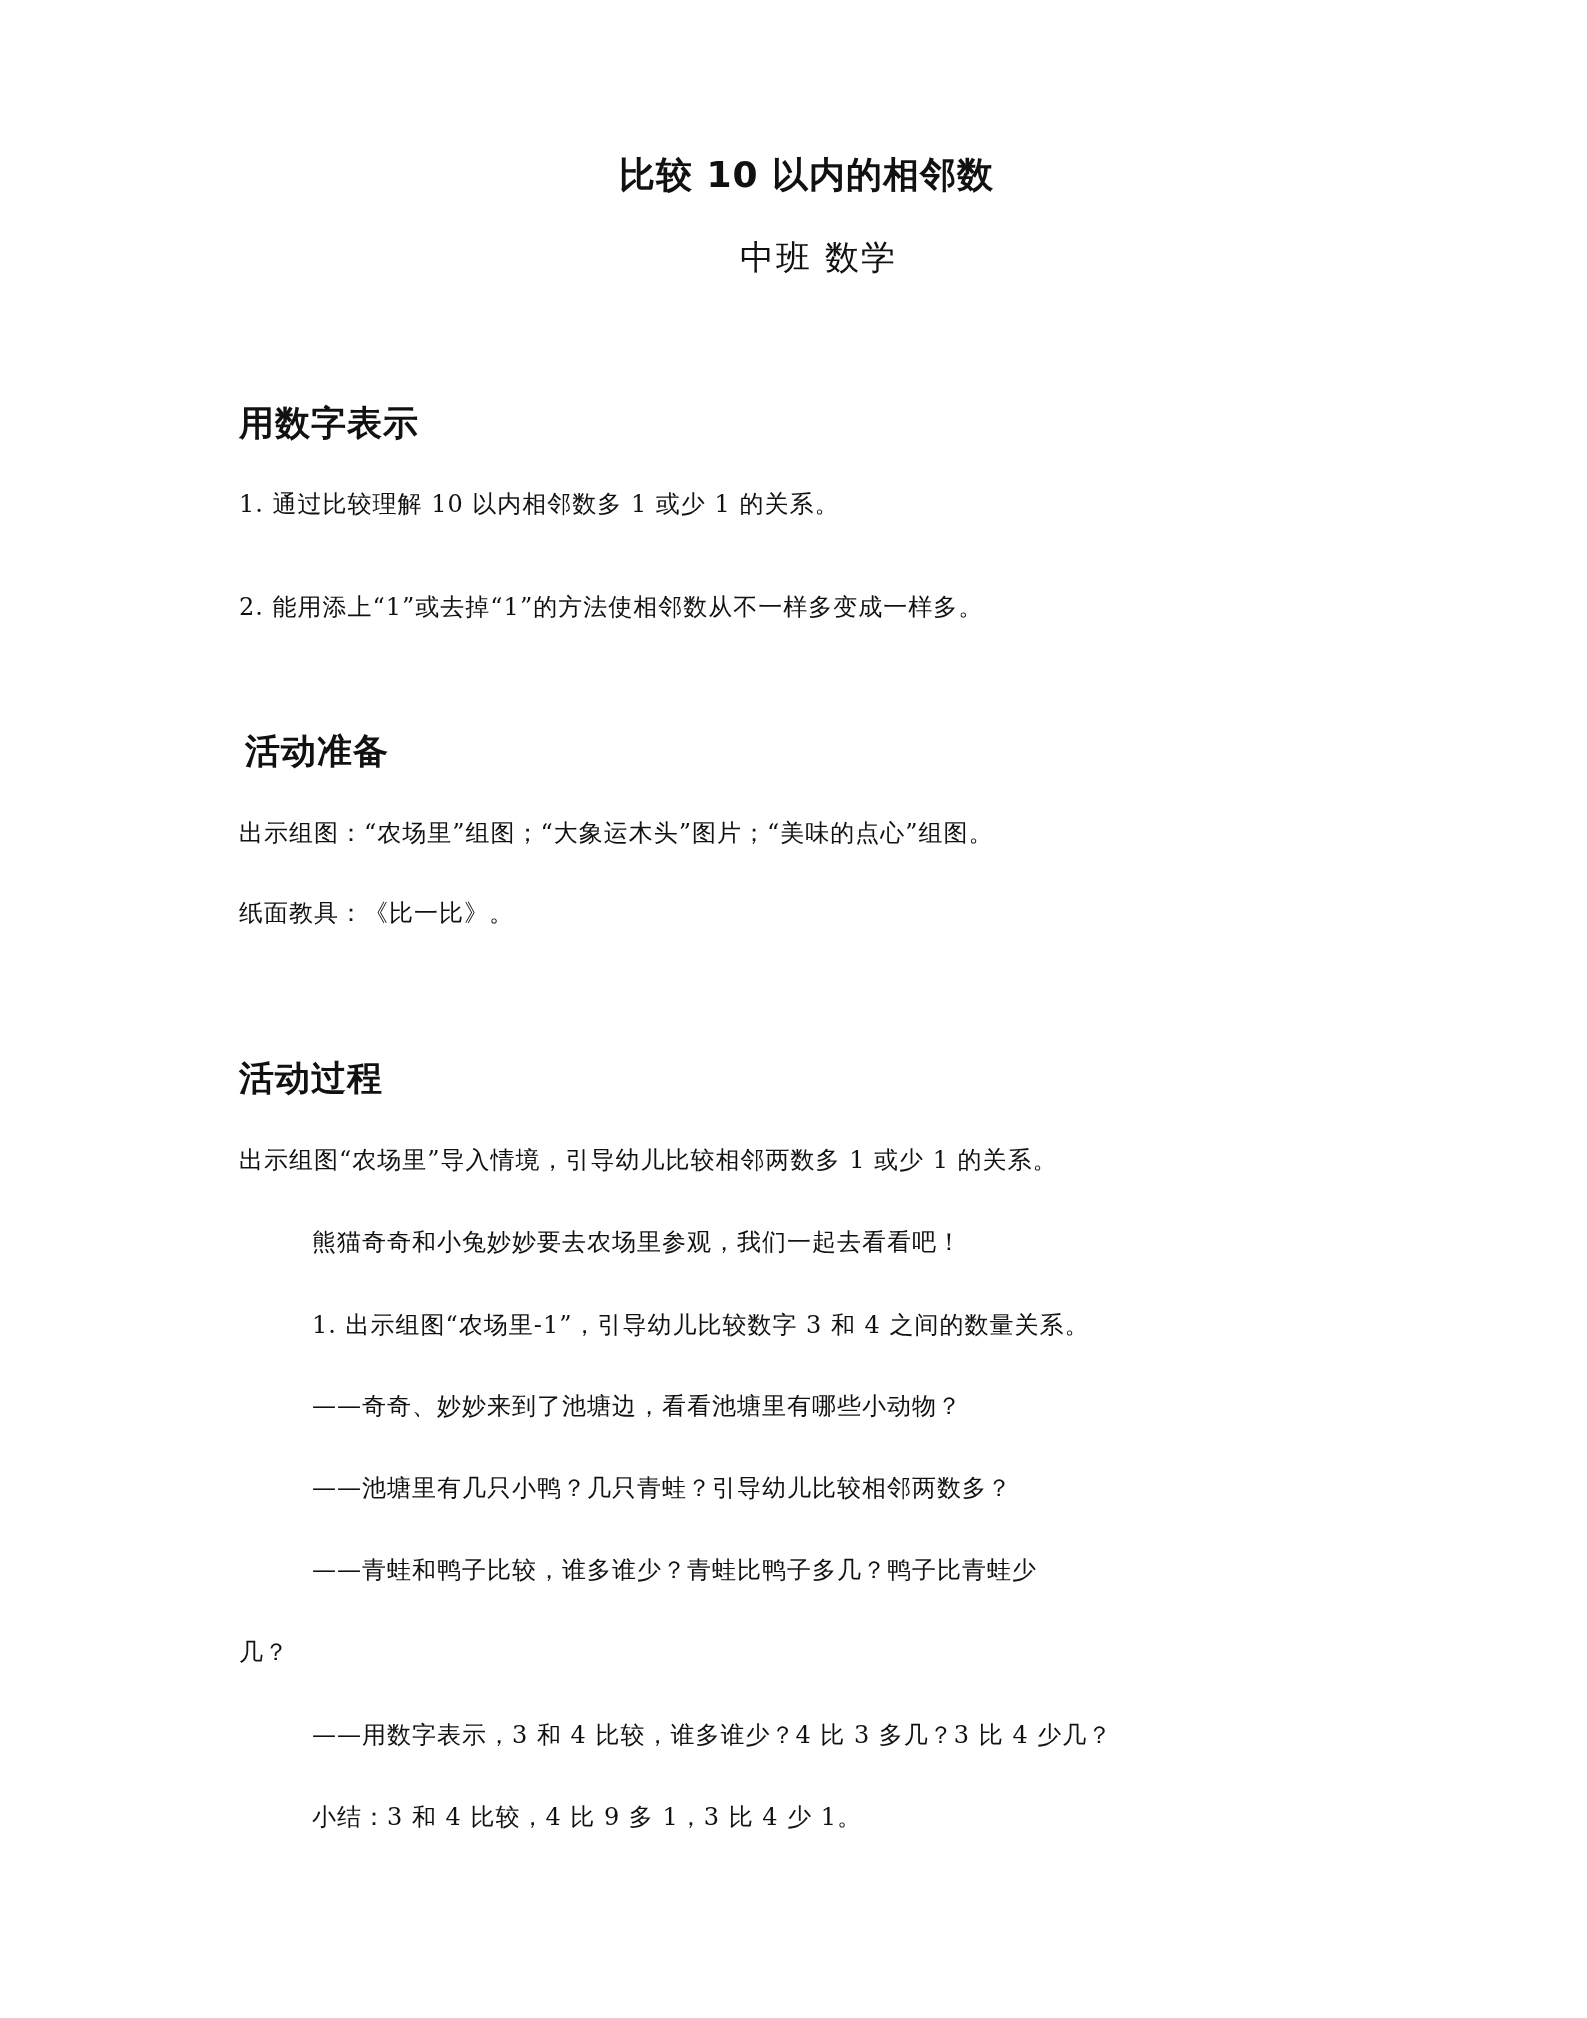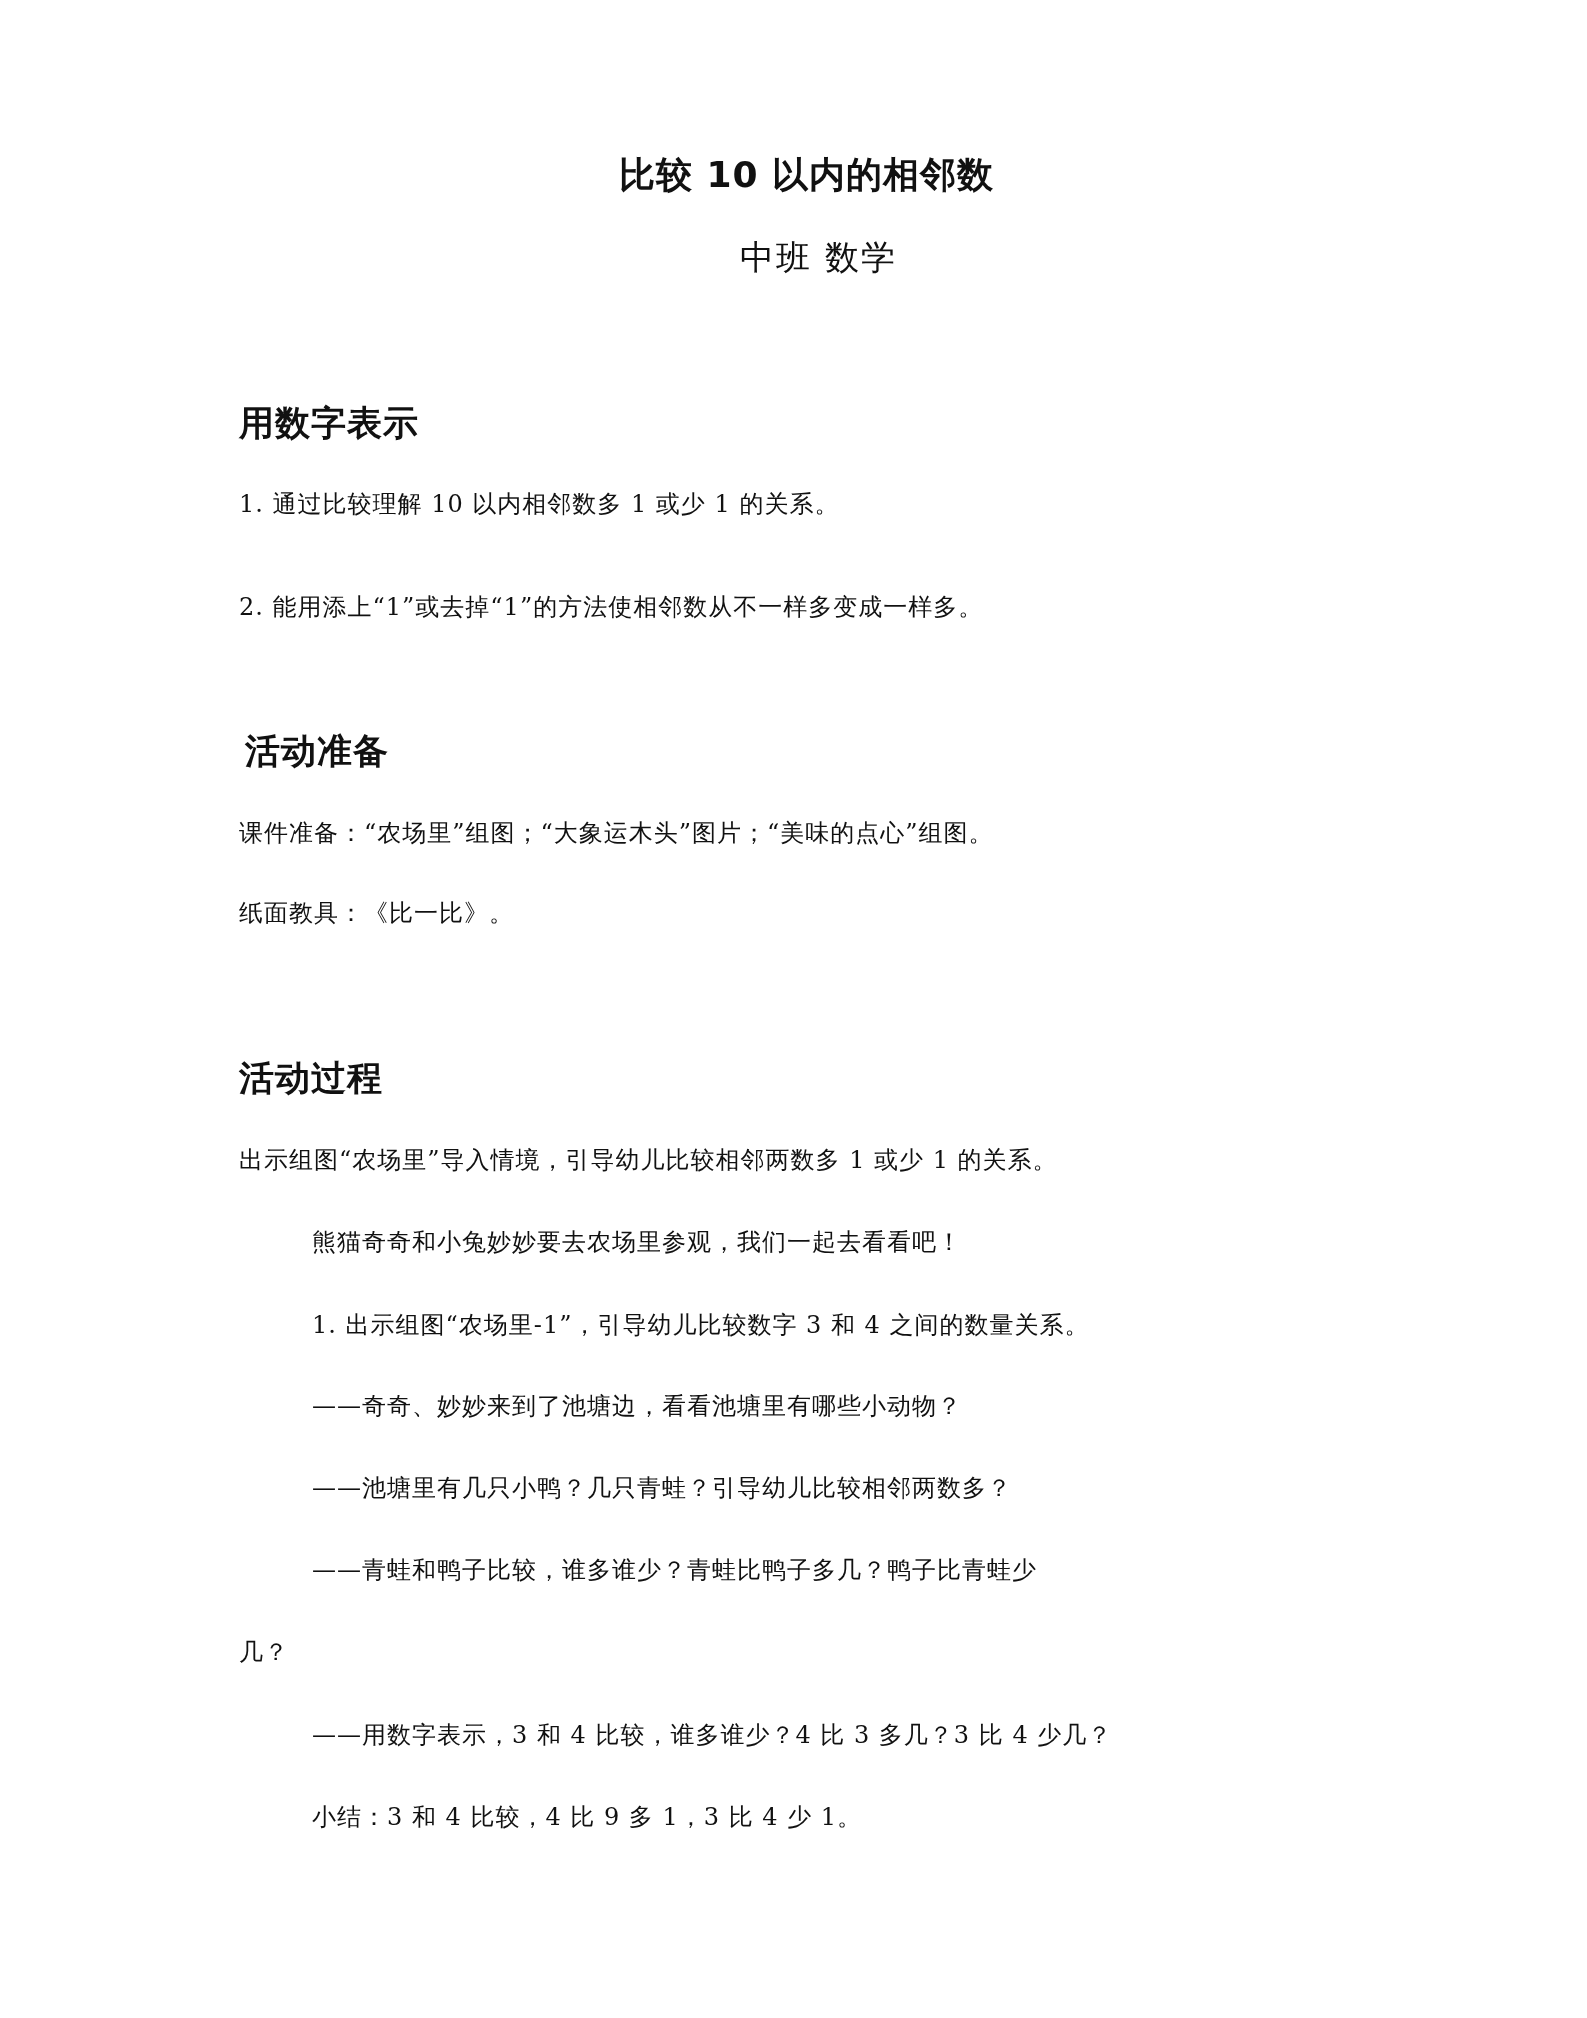--- a/index.html
+++ b/index.html
@@ -17,21 +17,21 @@
 
 <div>
   <div class="line title" style="top:153px;">比较 10 以内的相邻数</div>
   <div class="line subtitle" style="top:235px;">中班  数学</div>
 
   <div class="line heading l0" style="top:401px;">用数字表示</div>
   <div class="line l0" style="top:482px;">1. 通过比较理解 10 以内相邻数多 1 或少 1 的关系。</div>
   <div class="line l0" style="top:565px;margin-top:20px;">2. 能用添上“1”或去掉“1”的方法使相邻数从不一样多变成一样多。</div>
 
   <div class="line heading l0" style="top:729px;margin-left:6px;">活动准备</div>
-  <div class="line l0" style="top:811px;">课件准备：“农场里”组图；“大象运木头”图片；“美味的点心”组图。</div>
+  <div class="line l0" style="top:811px;">出示组图：“农场里”组图；“大象运木头”图片；“美味的点心”组图。</div>
   <div class="line l0" style="top:891px;">纸面教具：《比一比》。</div>
 
   <div class="line heading l0" style="top:1056px;">活动过程</div>
   <div class="line l0" style="top:1138px;">出示组图“农场里”导入情境，引导幼儿比较相邻两数多 1 或少 1 的关系。</div>
   <div class="line l1" style="top:1220px;">熊猫奇奇和小兔妙妙要去农场里参观，我们一起去看看吧！</div>
   <div class="line l1" style="top:1303px;">1. 出示组图“农场里-1”，引导幼儿比较数字 3 和 4 之间的数量关系。</div>
   <div class="line l1" style="top:1384px;text-align:right;">——奇奇、妙妙来到了池塘边，看看池塘里有哪些小动物？</div>
   <div class="line l1" style="top:1466px;">——池塘里有几只小鸭？几只青蛙？引导幼儿比较相邻两数多？</div>
   <div class="line l1" style="top:1548px;">——青蛙和鸭子比较，谁多谁少？青蛙比鸭子多几？鸭子比青蛙少</div>
   <div class="line l0" style="top:1630px;">几？</div>

